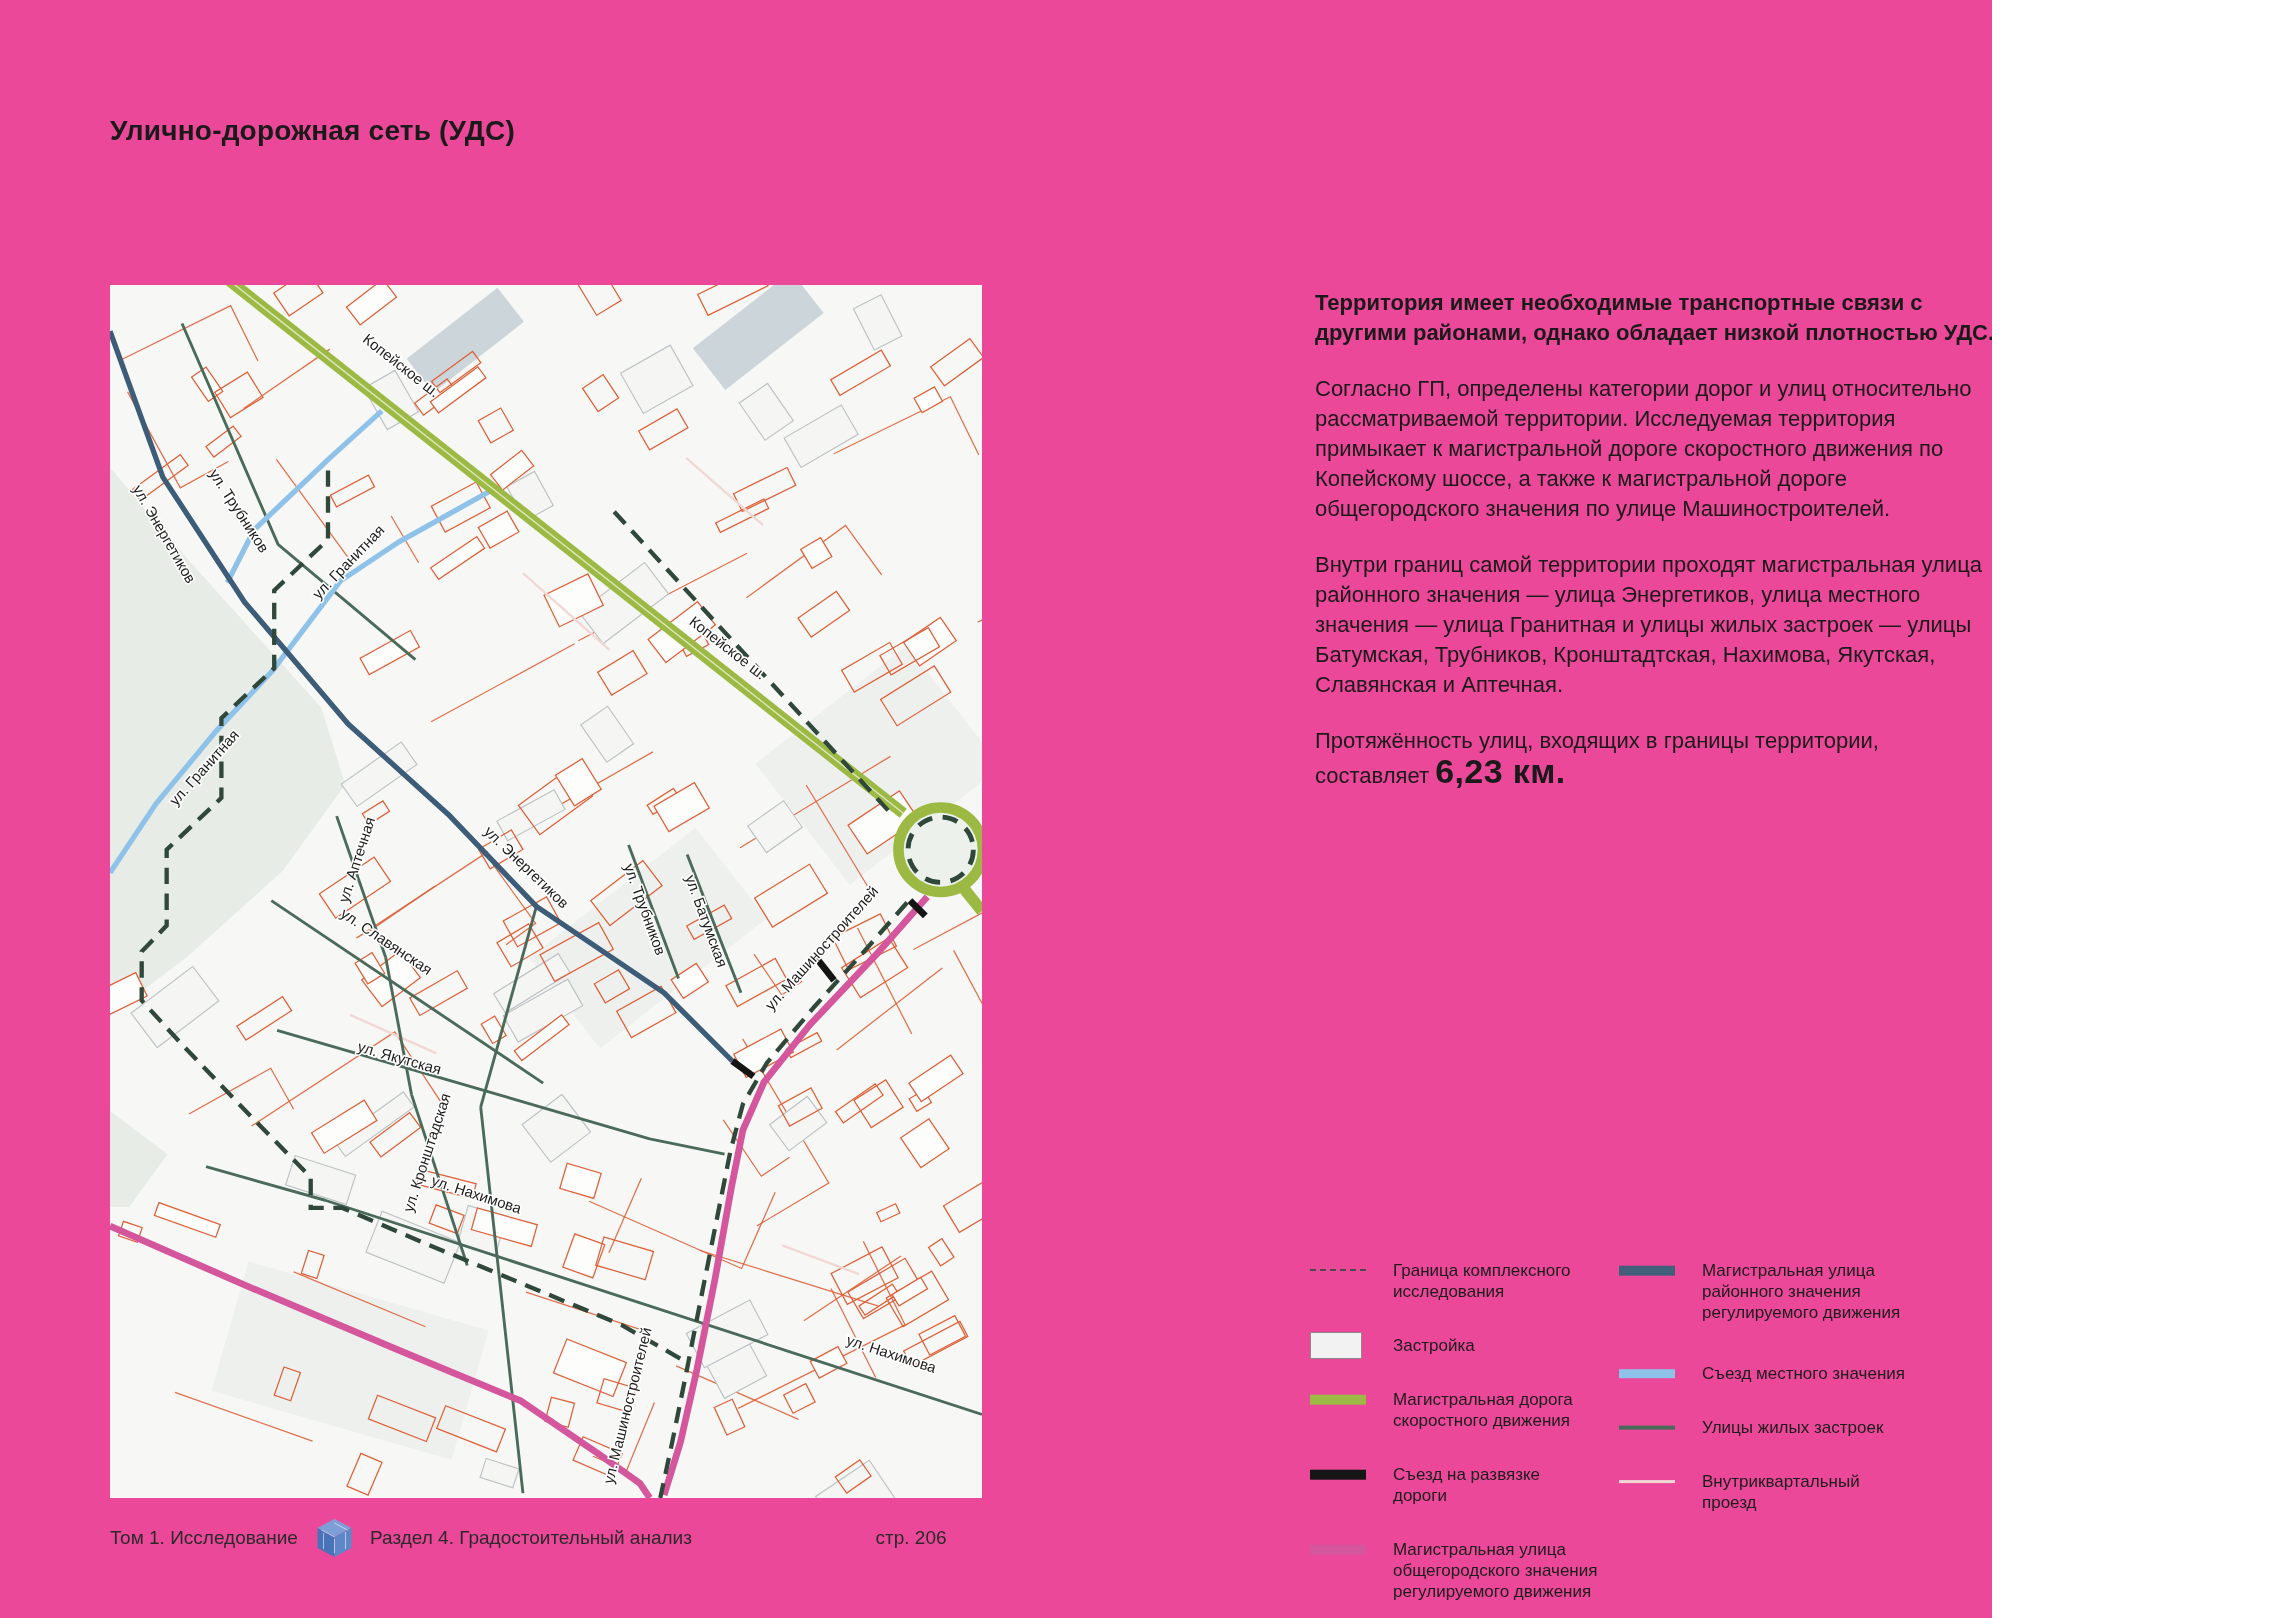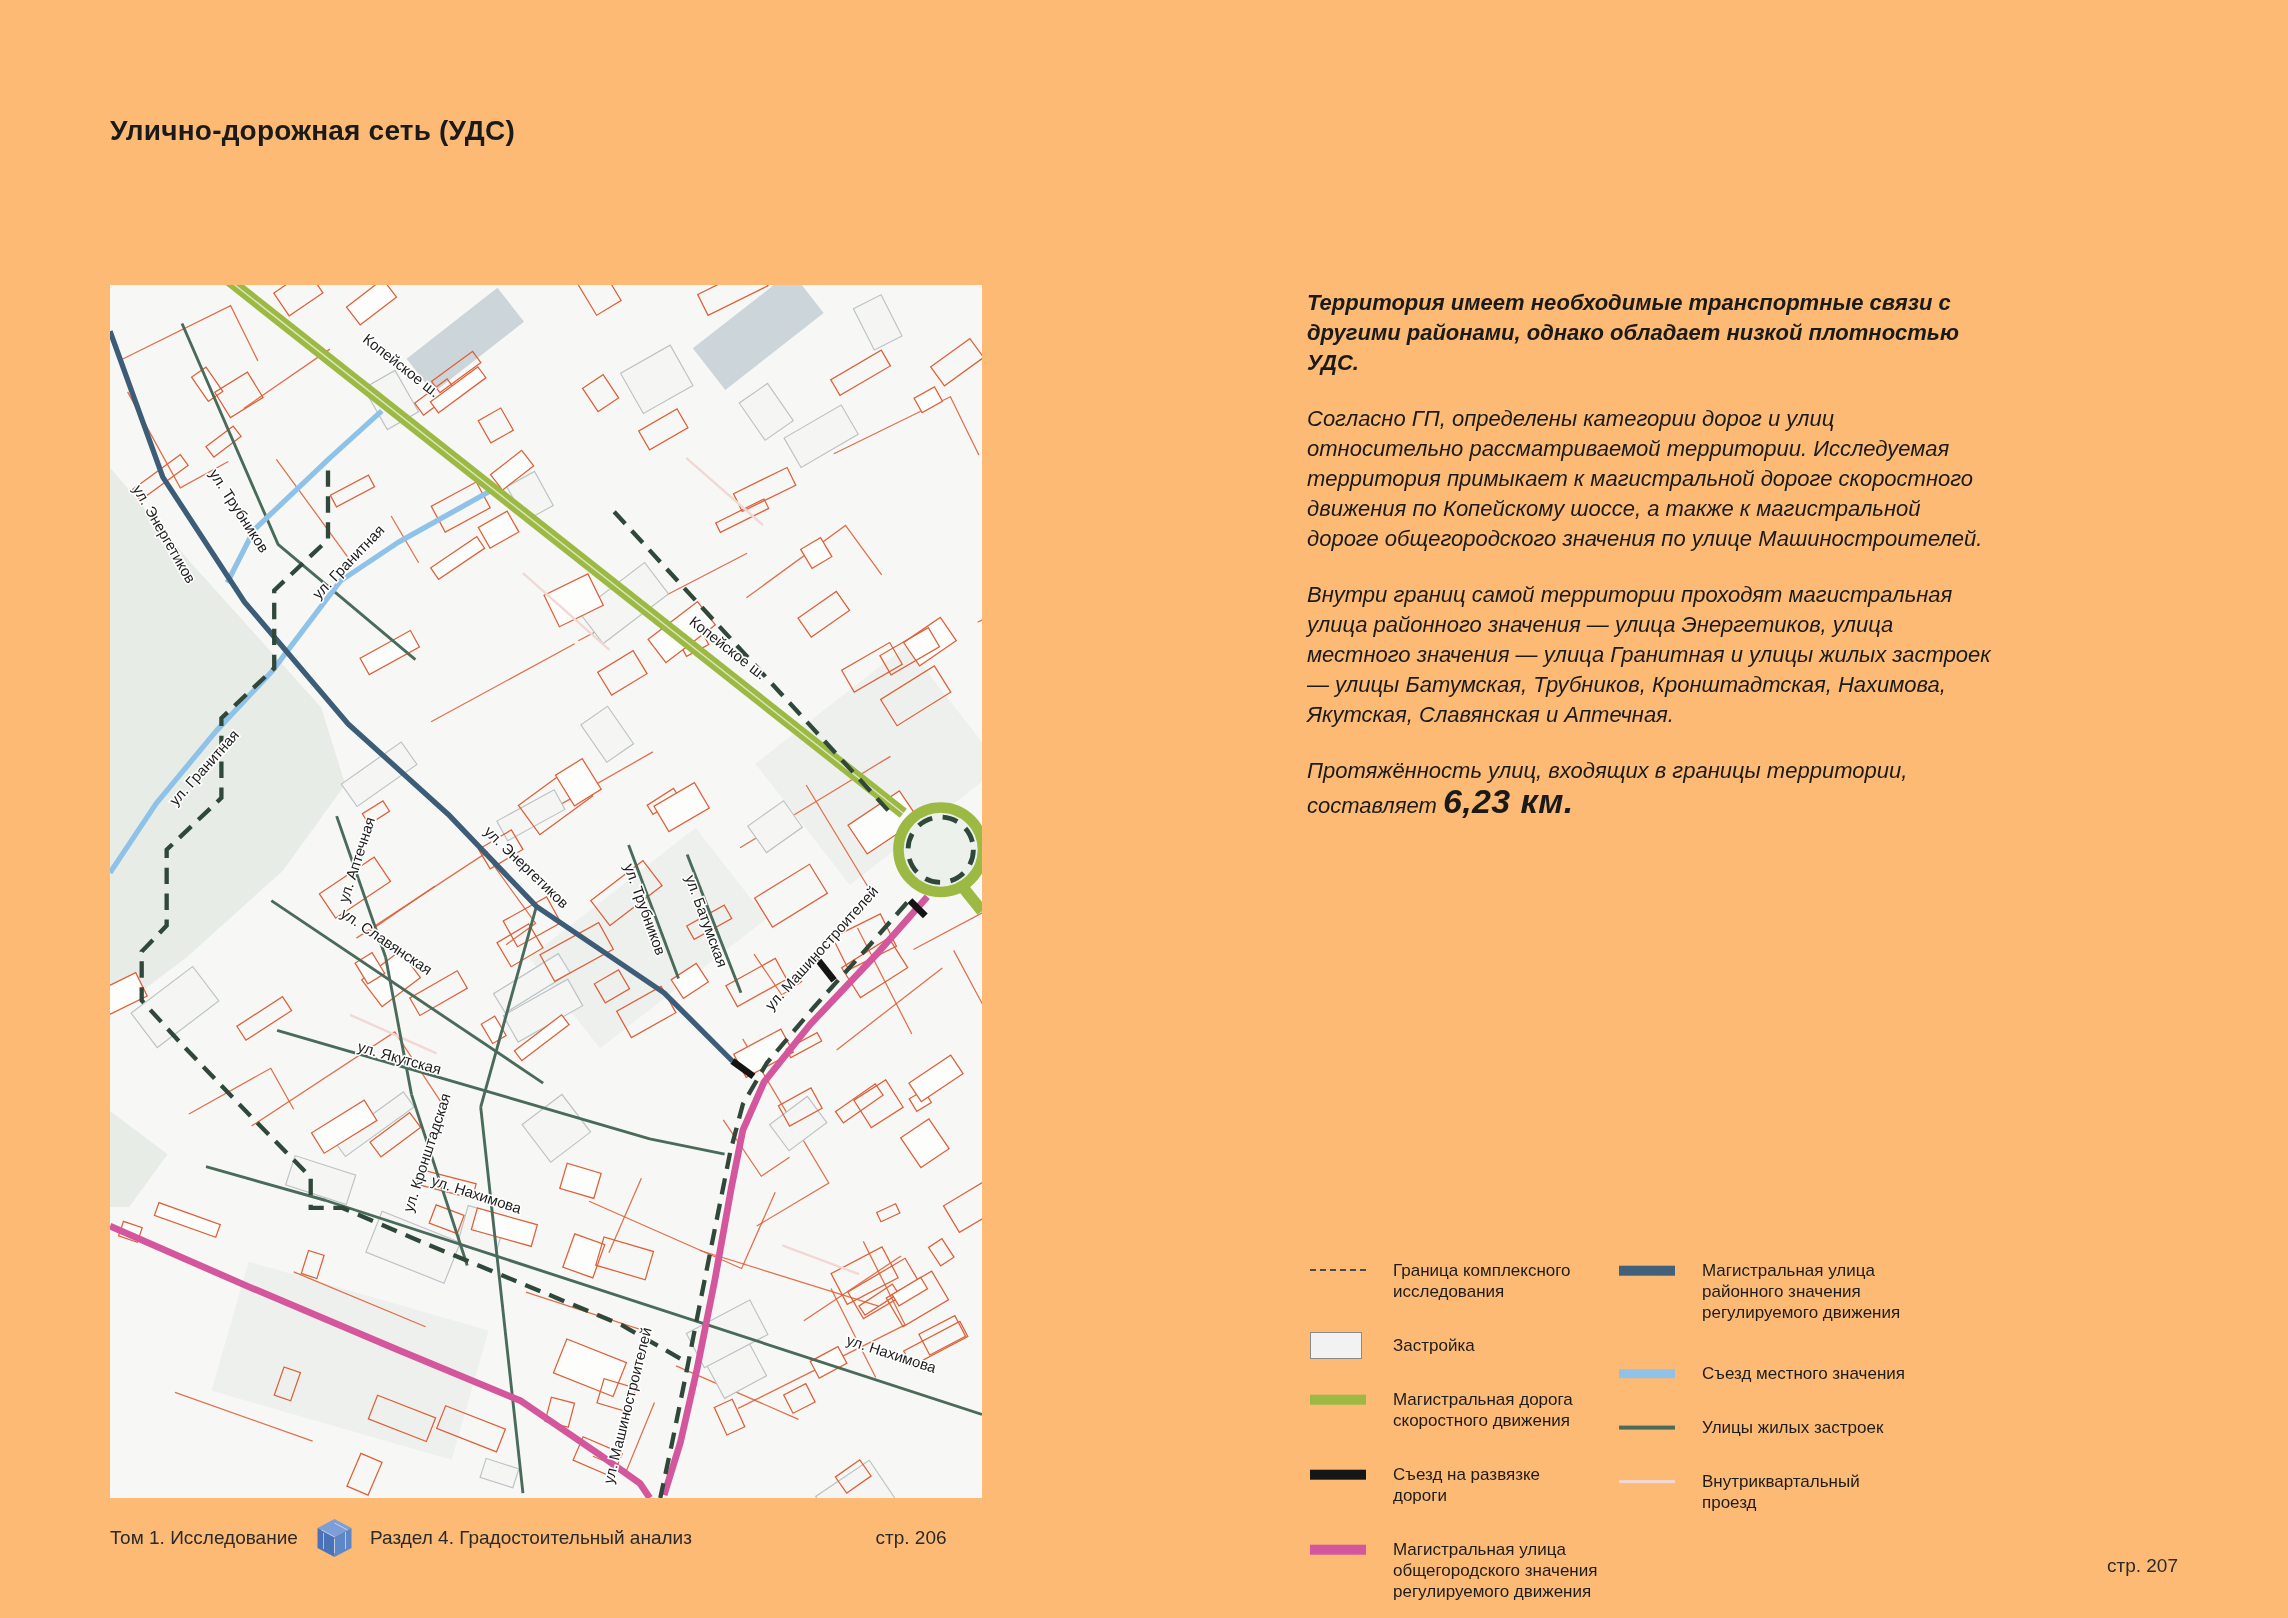--- a/index.html
+++ b/index.html
@@ -1,22 +1,22 @@
 <!DOCTYPE html>
 <html><head>
 <meta charset="utf-8">
 <style>
   html,body{margin:0;padding:0;background:#ffffff;}
-  .sheet{position:relative;width:2288px;height:1619px;background:#fdba74;overflow:hidden;
+  .sheet{position:relative;width:1992px;height:1619px;background:#ec4899;overflow:hidden;
          font-family:"Liberation Sans",sans-serif;color:#1a1a1a;}
   .page-title{position:absolute;left:110px;top:96px;font-size:28px;font-weight:bold;letter-spacing:0.2px;}
   .map-wrap{position:absolute;left:110px;top:285px;width:872px;height:1213px;overflow:hidden;background:#f7f8f5;}
   .map-wrap svg{display:block;}
   .article{position:absolute;left:1307px;top:288px;width:688px;}
-  .article p{margin:0 0 26px 0;font-size:22px;line-height:30px;font-style:italic;}
+  .article p{margin:0 0 26px 8px;font-size:22px;line-height:30px;}
   .article .b{font-weight:bold;}
   .article .num{font-weight:bold;font-size:34px;letter-spacing:0.4px;}
   .legend{position:absolute;left:1310px;top:1260px;width:692px;}
   .legend-col{position:absolute;top:0;}
   .legend-col.c1{left:0;width:288px;}
   .legend-col.c2{left:309px;width:346px;}
   .legend-row{display:flex;align-items:flex-start;margin-bottom:33px;}
   .legend-row .sw{width:60px;flex:0 0 60px;margin-right:23px;position:relative;height:21px;}
   .legend-row .sw .ln{position:absolute;left:0;top:50%;width:56px;transform:translateY(-50%);}
   .legend-row .sw .dash{position:absolute;left:0;top:8.6px;width:56px;border-top:2.9px dashed #4b4b4b;}

